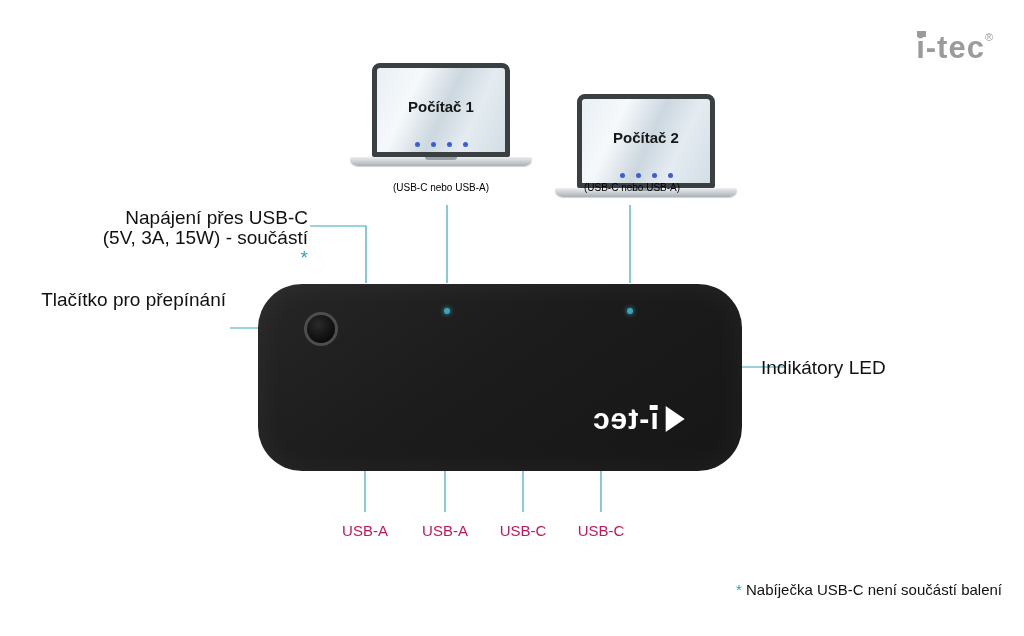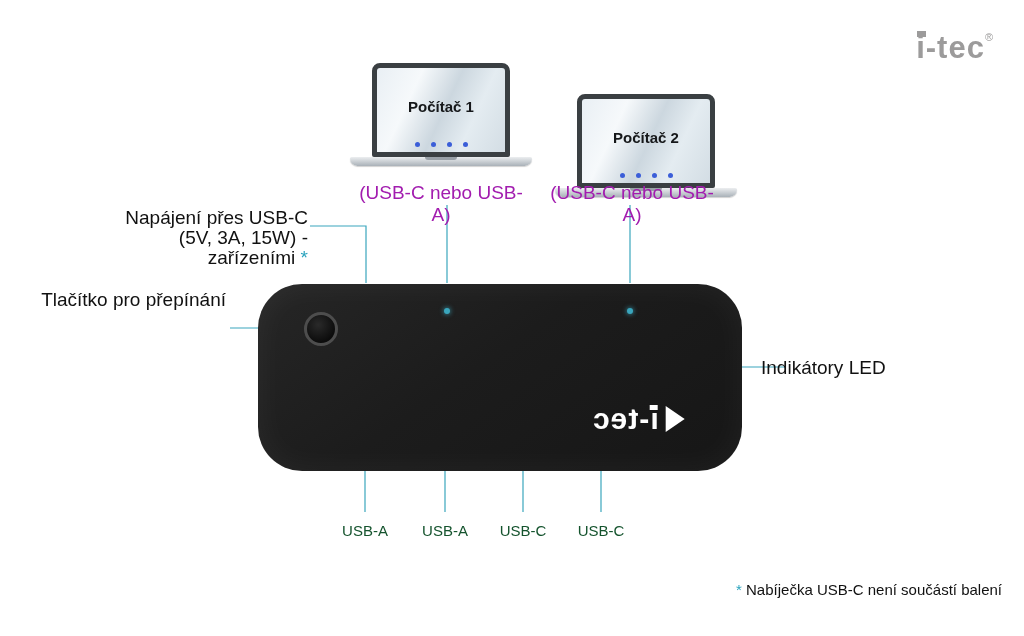--- a/index.html
+++ b/index.html
@@ -23,21 +23,21 @@
   .laptop .screen-icons { position:absolute; left:0; bottom:5px; width:100%;
     display:flex; justify-content:center; gap:11px; }
   .laptop .screen-icons i { width:5px; height:5px; border-radius:50%; background:#3b5ed8; display:block; }
   .laptop .base {
     position:absolute; left:0; top:94px; width:182px; height:9px;
     background:linear-gradient(#eceef0,#a9b1b8); border-radius:2px 2px 9px 9px;
     box-shadow:0 1px 1px rgba(0,0,0,.18);
   }
   .laptop .base .notch { position:absolute; left:50%; top:0; width:32px; height:3px; margin-left:-16px;
     background:#99a0a7; border-radius:0 0 3px 3px; }
-  .connector-label { width:182px; text-align:center; font-size:19px; color:#a21caf; }
+  .connector-label { width:182px; text-align:center; font-size:10px; color:#000000; }
 
   
   .device {
     left:258px; top:284px; width:484px; height:187px; border-radius:44px;
     background:linear-gradient(145deg,#262626 0%,var(--color-device,#1c1c1c) 45%,#161616 100%);
     box-shadow:inset 0 0 34px rgba(255,255,255,.05);
   }
   .switch-button {
     position:absolute; left:46px; top:28px; width:34px; height:34px; border-radius:50%;
     background:radial-gradient(circle at 40% 35%, #2a2a2a 0%, #0c0c0c 70%);
@@ -54,21 +54,21 @@
     border-bottom:13px solid transparent; border-right:19px solid #ffffff; }
   .device-logo .logo-text { position:relative; font-size:30px; font-weight:bold; letter-spacing:1px;
     color:#ffffff; line-height:30px; }
   .device-logo .logo-text::after { content:""; position:absolute; left:1px; top:1px; width:8px; height:5px;
     background:#ffffff; }
 
   
   .annotation { font-size:19px; line-height:20px; color:#111; }
   .annotation.right { text-align:right; }
   .accent { color:var(--color-accent,#2aa3bd); }
-  .port-label { width:70px; text-align:center; font-size:15px; color:#14532d; }
+  .port-label { width:70px; text-align:center; font-size:15px; color:#be185d; }
   .footnote { font-size:15px; text-align:right; }
 
   
   .brand-logo { right:30px; top:32px; color:var(--color-brand,#9c9b9b); font-weight:bold;
     font-size:31px; letter-spacing:1px; line-height:31px; }
   .brand-logo .brand-word { position:relative; }
   .brand-logo .brand-word::after { content:""; position:absolute; left:1px; top:1px; width:9px; height:6px;
     background:var(--color-brand,#9c9b9b); }
   .brand-logo sup { font-size:11px; font-weight:normal; vertical-align:top; line-height:11px; }
 </style>
@@ -122,21 +122,21 @@
     </div>
     <div class="base">
         <span class="notch"></span>
       </div>
   </div>
   <div class="abs connector-label" style="left:541px; top:182px;">(USB-C nebo USB-A)</div>
 
   <div class="abs annotation right" style="left:100px; top:208px; width:208px;">
     <div>Napájení přes USB-C</div>
     <div>
-      <span>(5V, 3A, 15W) - zařízeními</span>
+      <span>(5V, 3A, 15W) - součástí</span>
       <span class="accent">*</span>
     </div>
   </div>
 
   <div class="abs annotation right" style="left:40px; top:290px; width:186px;">
     <div>Tlačítko pro přepínání</div>
   </div>
 
   <div class="abs device">
     <div class="switch-button"></div>

